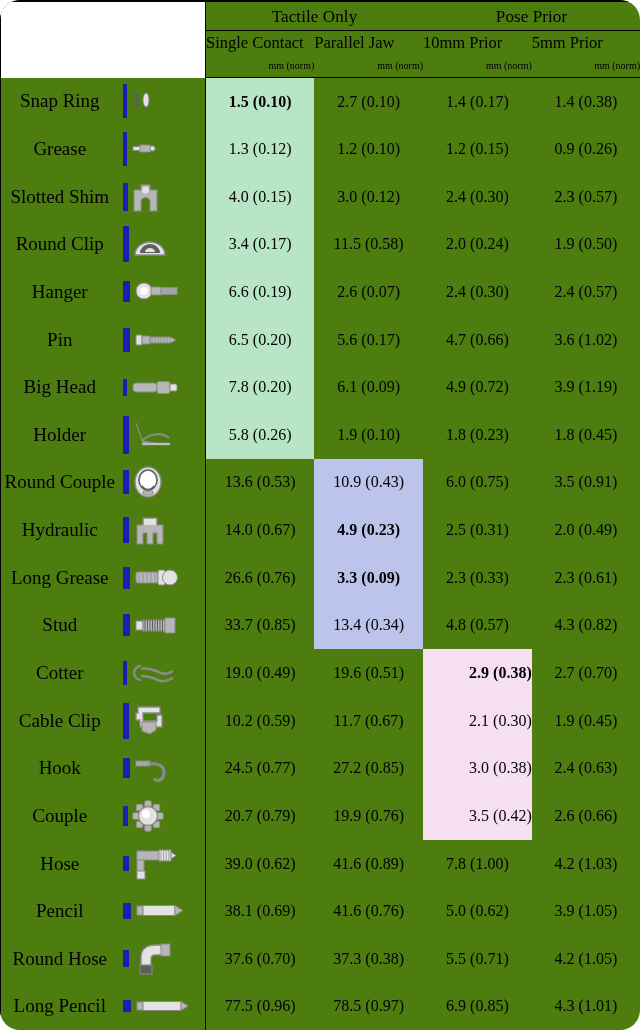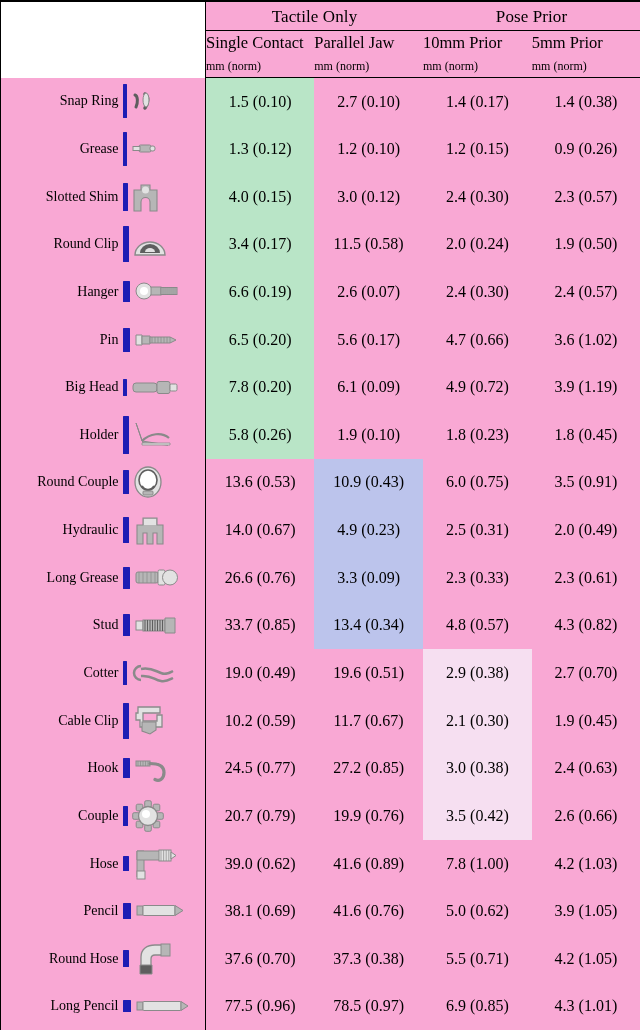--- a/index.html
+++ b/index.html
@@ -10,21 +10,22 @@
   body {
     font-family: "Liberation Serif", "DejaVu Serif", serif;
     color: #000000;
     -webkit-font-smoothing: antialiased;
   }
   #page {
     position: relative;
     width: 640px;
     height: 1030px;
     overflow: hidden;
-    background: #f9a8d4;
+    background: #4d7c0f;
+    border-radius: 20px;
   }
   table.results {
     width: 640px;
     border-collapse: collapse;
     table-layout: fixed;
   }
   table.results td, table.results th {
     padding: 0;
     margin: 0;
     vertical-align: middle;
@@ -60,53 +61,53 @@
   .hdr-col {
     text-align: left;
     font-size: 16.5px;
     font-weight: bold;
     height: 24px;
     line-height: 24px;
     padding-top: 2px;
     white-space: nowrap;
   }
   .hdr-sub {
-    text-align: left;
-    font-size: 12px;
+    text-align: right;
+    font-size: 10px;
     height: 22px;
     line-height: 22px;
     padding-bottom: 2px;
     white-space: nowrap;
   }
   .hdr-blank { background: #fff; }
 
   
   tr.data-row { height: 47.65px; }
   td.obj-name {
-    text-align: right;
-    font-size: 14px;
+    text-align: center;
+    font-size: 19px;
     white-space: nowrap;
     padding: 0 4px;
   }
   td.obj-icon {
     text-align: left;
     padding: 0;
     position: relative;
   }
   td.cell-val {
     text-align: center;
     font-size: 16px;
     white-space: nowrap;
   }
-  td.cell-val.bold { font-weight: normal; margin-left: 44px; }
+  td.cell-val.bold { font-weight: bold; margin-left: 44px; }
 
   
   td.hl-green { background: #b9e5c7; }
   td.hl-blue  { background: #bcc4ec; }
-  td.hl-pink  { background: #f6dff1; }
+  td.hl-pink  { background: #f6dff1; text-align: right; }
 
   
   .icon-wrap {
     display: flex;
     align-items: center;
     justify-content: flex-start;
     height: 47.65px;
     padding-left: 4px;
     gap: 4px;
     overflow: visible;

